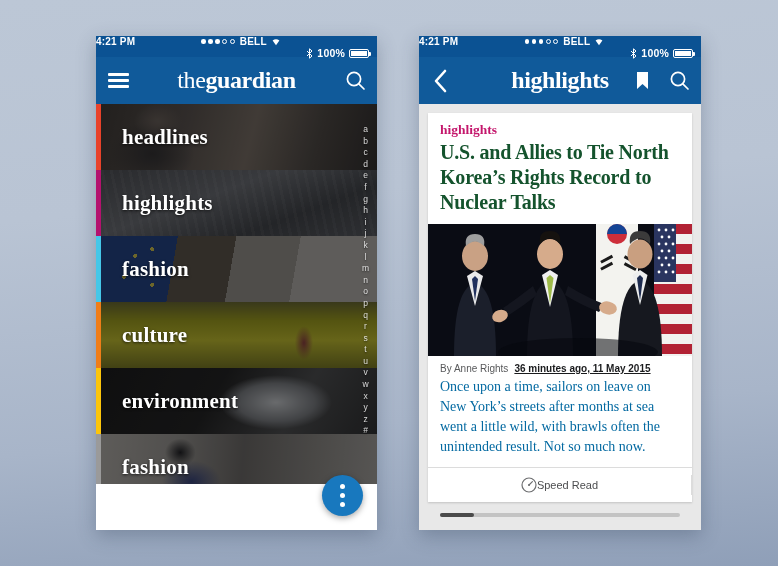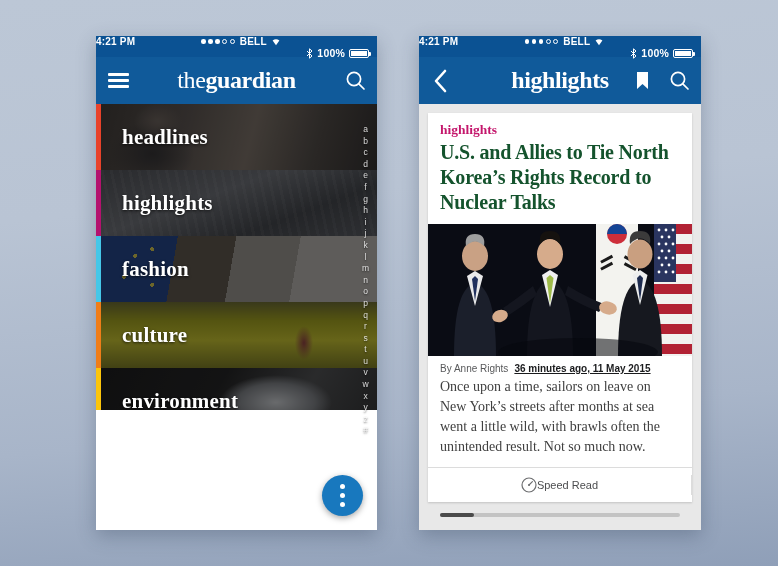--- a/index.html
+++ b/index.html
@@ -40,21 +40,21 @@
     font-family:"Liberation Serif",serif;font-weight:bold;font-size:24px;letter-spacing:-.4px;}
   .nav-title .thin{font-weight:normal;}
   .nav-btn{width:44px;height:47px;display:flex;align-items:center;justify-content:center;
     position:relative;z-index:3;}
   .nav-right{margin-left:auto;display:flex;z-index:3;}
 
   .hamburger{width:21px;height:15px;display:flex;flex-direction:column;justify-content:space-between;}
   .hamburger span{display:block;height:2.6px;background:#fff;border-radius:1px;}
 
   
-  .menu{position:relative;height:306px;overflow:hidden;background:#14532d;}
+  .menu{position:relative;height:380px;overflow:hidden;background:#14532d;}
   .menu-item{position:relative;height:66px;overflow:hidden;display:flex;align-items:center;}
   .mi-bar{position:absolute;left:0;top:0;bottom:0;width:5px;z-index:3;}
   .mi-photo{position:absolute;inset:0;}
   .mi-shade{position:absolute;inset:0;background:rgba(12,12,14,.52);}
   .mi-label{position:relative;z-index:4;color:#fff;margin-left:26px;
     font-family:"Liberation Serif",serif;font-weight:bold;font-size:21px;letter-spacing:.2px;
     text-shadow:0 1px 3px rgba(0,0,0,.75);}
 
   
   .ph-headlines{background:
@@ -100,21 +100,21 @@
   .article-wrap{padding:9px 9px 0 9px;height:417px;box-sizing:border-box;background:#e8e8e8;}
   .card{background:#fff;box-shadow:0 1px 2px rgba(0,0,0,.16);}
   .kicker{color:#c4176c;font-family:"Liberation Serif",serif;font-weight:bold;
     font-size:13.5px;padding:9px 12px 2px 12px;}
   .headline{font-family:"Liberation Serif",serif;font-weight:bold;color:#14532d;
     font-size:20px;line-height:25px;padding:0 12px 9px 12px;letter-spacing:-.2px;}
   .art-photo{height:132px;position:relative;overflow:hidden;background:#090b12;}
   .byline{display:flex;gap:6px;align-items:baseline;padding:7px 12px 3px 12px;
     font-size:10px;color:#58595b;}
   .byline .when{color:#1a1b1d;font-weight:bold;text-decoration:underline;}
-  .body{font-family:"Liberation Serif",serif;font-size:14px;line-height:20px;color:#404040;
+  .body{font-family:"Liberation Serif",serif;font-size:14px;line-height:20px;color:#0369a1;
     padding:0 12px 10px 12px;}
   .actions{display:flex;align-items:stretch;border-top:1px solid #dcdcdc;height:34px;}
   .action{flex:1;display:flex;align-items:center;justify-content:center;gap:0;
     font-size:11px;color:#4c4d4f;}
   .sep{width:1px;background:#dcdcdc;margin:7px 0;}
   .pager{padding:11px 12px 0 12px;}
   .pager-track{height:4px;background:#c3c3c3;border-radius:2px;position:relative;}
   .pager-thumb{position:absolute;left:0;top:0;height:4px;width:14%;background:#4a4a4a;border-radius:2px;}
 
   svg{display:block;}

